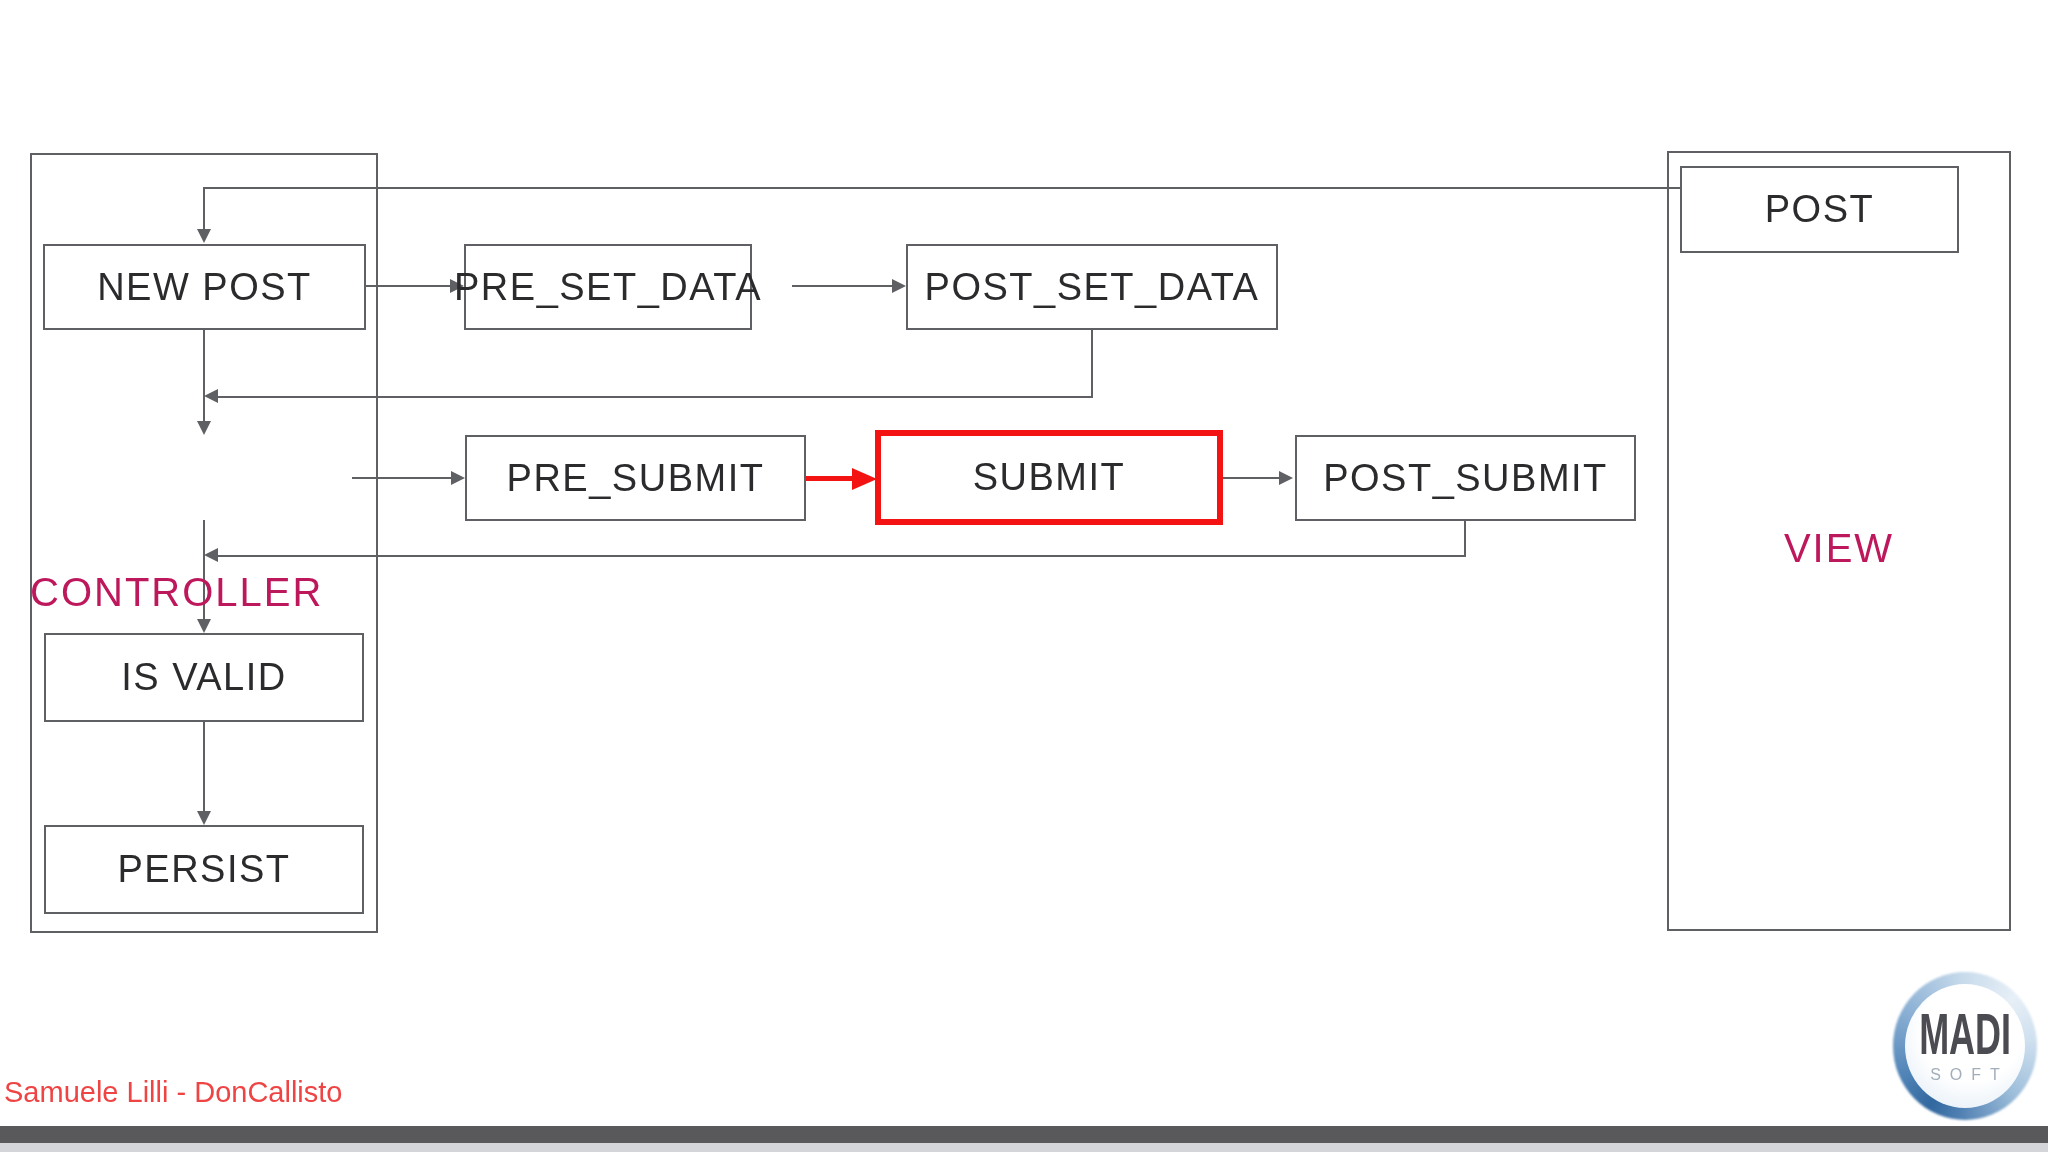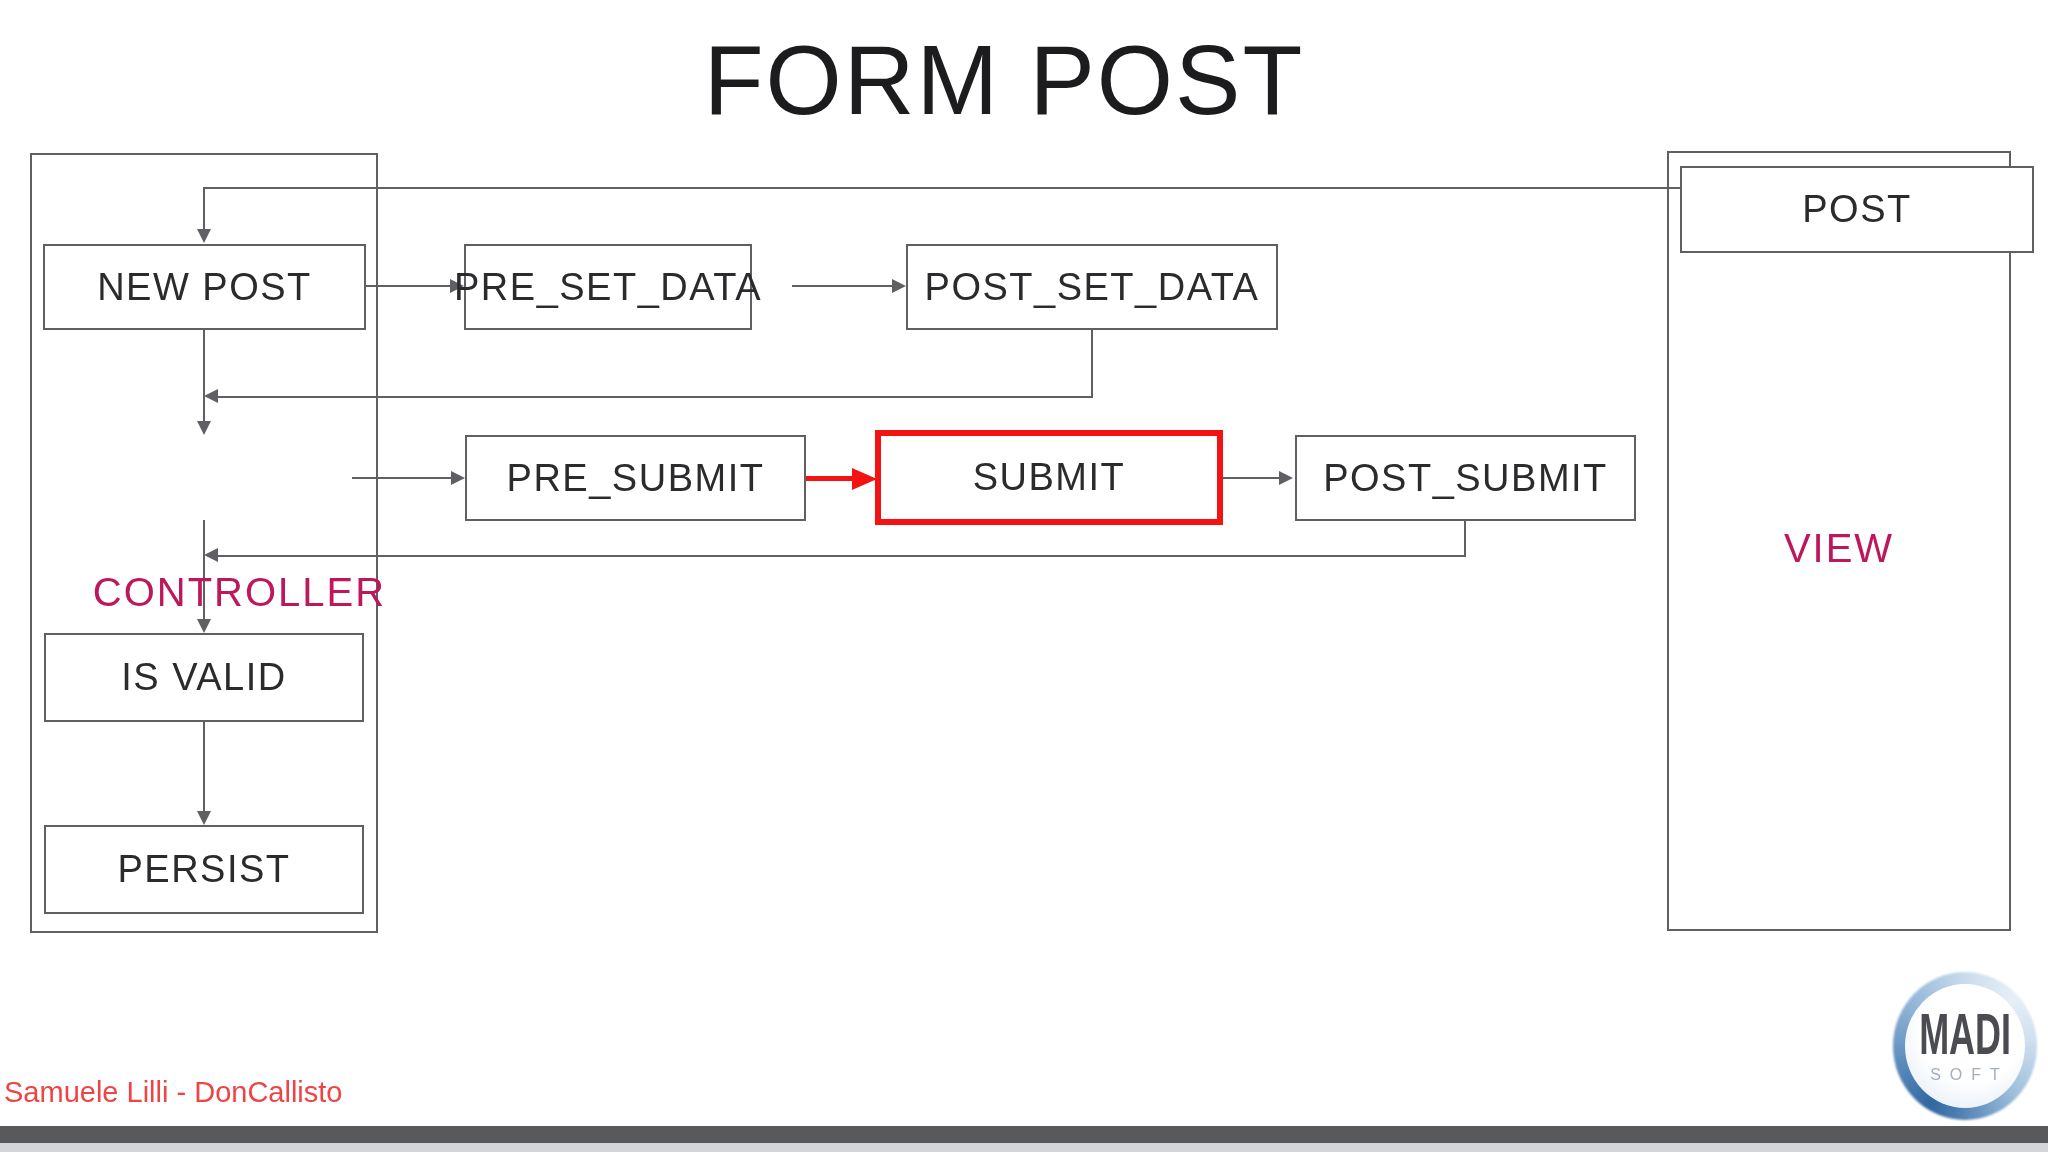--- a/index.html
+++ b/index.html
@@ -7,36 +7,36 @@
   .stage{position:relative;width:2048px;height:1152px;overflow:hidden;background:#ffffff;}
 
   .title{position:absolute;left:0;top:24px;width:2008px;text-align:center;
          font-size:98px;font-weight:200;letter-spacing:2px;color:#1c1c1e;}
 
   .container-box{position:absolute;box-sizing:border-box;border:2px solid #5f6064;background:transparent;}
   .controller-box{left:30px;top:153px;width:348px;height:780px;}
   .view-box{left:1667px;top:151px;width:344px;height:780px;}
 
   .zone-label{position:absolute;font-size:40px;font-weight:300;letter-spacing:2px;color:#be185d;}
-  .controller-label{left:30px;top:570px;width:419px;text-align:center;}
+  .controller-label{left:30px;top:570px;width:419px;}
   .view-label{left:1667px;top:526px;width:344px;text-align:center;}
 
   .node{position:absolute;box-sizing:border-box;border:2px solid #5f6064;background:#ffffff;
         display:flex;align-items:center;justify-content:center;
         font-size:38px;font-weight:300;letter-spacing:1.5px;color:#2b2b2e;}
   .node-new-form{left:43px;top:244px;width:323px;height:86px;}
   .node-pre-set-data{left:464px;top:244px;width:288px;height:86px;}
   .node-post-set-data{left:906px;top:244px;width:372px;height:86px;}
   .node-bind{left:44px;top:435px;width:321px;height:86px;}
   .node-pre-submit{left:465px;top:435px;width:341px;height:86px;}
   .node-submit{left:875px;top:430px;width:348px;height:95px;border:6px solid #f31313;}
   .node-post-submit{left:1295px;top:435px;width:341px;height:86px;}
   .node-is-valid{left:44px;top:633px;width:320px;height:89px;}
   .node-persist{left:44px;top:825px;width:320px;height:89px;}
-  .node-post{left:1680px;top:166px;width:354px;height:87px;}
+  .node-post{left:1680px;top:166px;width:279px;height:87px;}
 
   .hline{position:absolute;height:2px;background:#5f6064;}
   .vline{position:absolute;width:2px;background:#5f6064;}
   .ah{position:absolute;width:0;height:0;}
   .ah-down{border-left:7px solid transparent;border-right:7px solid transparent;border-top:14px solid #5f6064;}
   .ah-right{border-top:7px solid transparent;border-bottom:7px solid transparent;border-left:14px solid #5f6064;}
   .ah-left{border-top:7px solid transparent;border-bottom:7px solid transparent;border-right:14px solid #5f6064;}
   .red-line{position:absolute;height:5px;background:#f31313;}
   .ah-red-right{position:absolute;width:0;height:0;
     border-top:11px solid transparent;border-bottom:11px solid transparent;border-left:25px solid #f31313;}
@@ -54,21 +54,20 @@
     background:radial-gradient(circle at 55% 38%,#ffffff 50%,#eef4fa 74%,#d6e4f1 100%);
     display:flex;flex-direction:column;align-items:center;justify-content:center;}
   .logo-madi{font-size:58px;font-weight:700;color:#4b4b52;line-height:0.9;transform:scaleX(0.62);}
   .logo-soft{font-size:16px;font-weight:400;letter-spacing:9px;padding-left:9px;color:#a2aebb;margin-top:5px;}
 </style>
 </head>
 <body>
 
 <div class="stage">
 
-  <div class="title">FORM POST</div>
 
   <div class="container-box controller-box"></div>
   <div class="container-box view-box"></div>
 
   <div class="hline" style="left:203px;top:187px;width:1477px;"></div>
   <div class="vline" style="left:203px;top:187px;height:44px;"></div>
   <div class="ah ah-down" style="left:197px;top:229px;"></div>
 
   <div class="vline" style="left:203px;top:329px;height:94px;"></div>
   <div class="ah ah-down" style="left:197px;top:421px;"></div>

